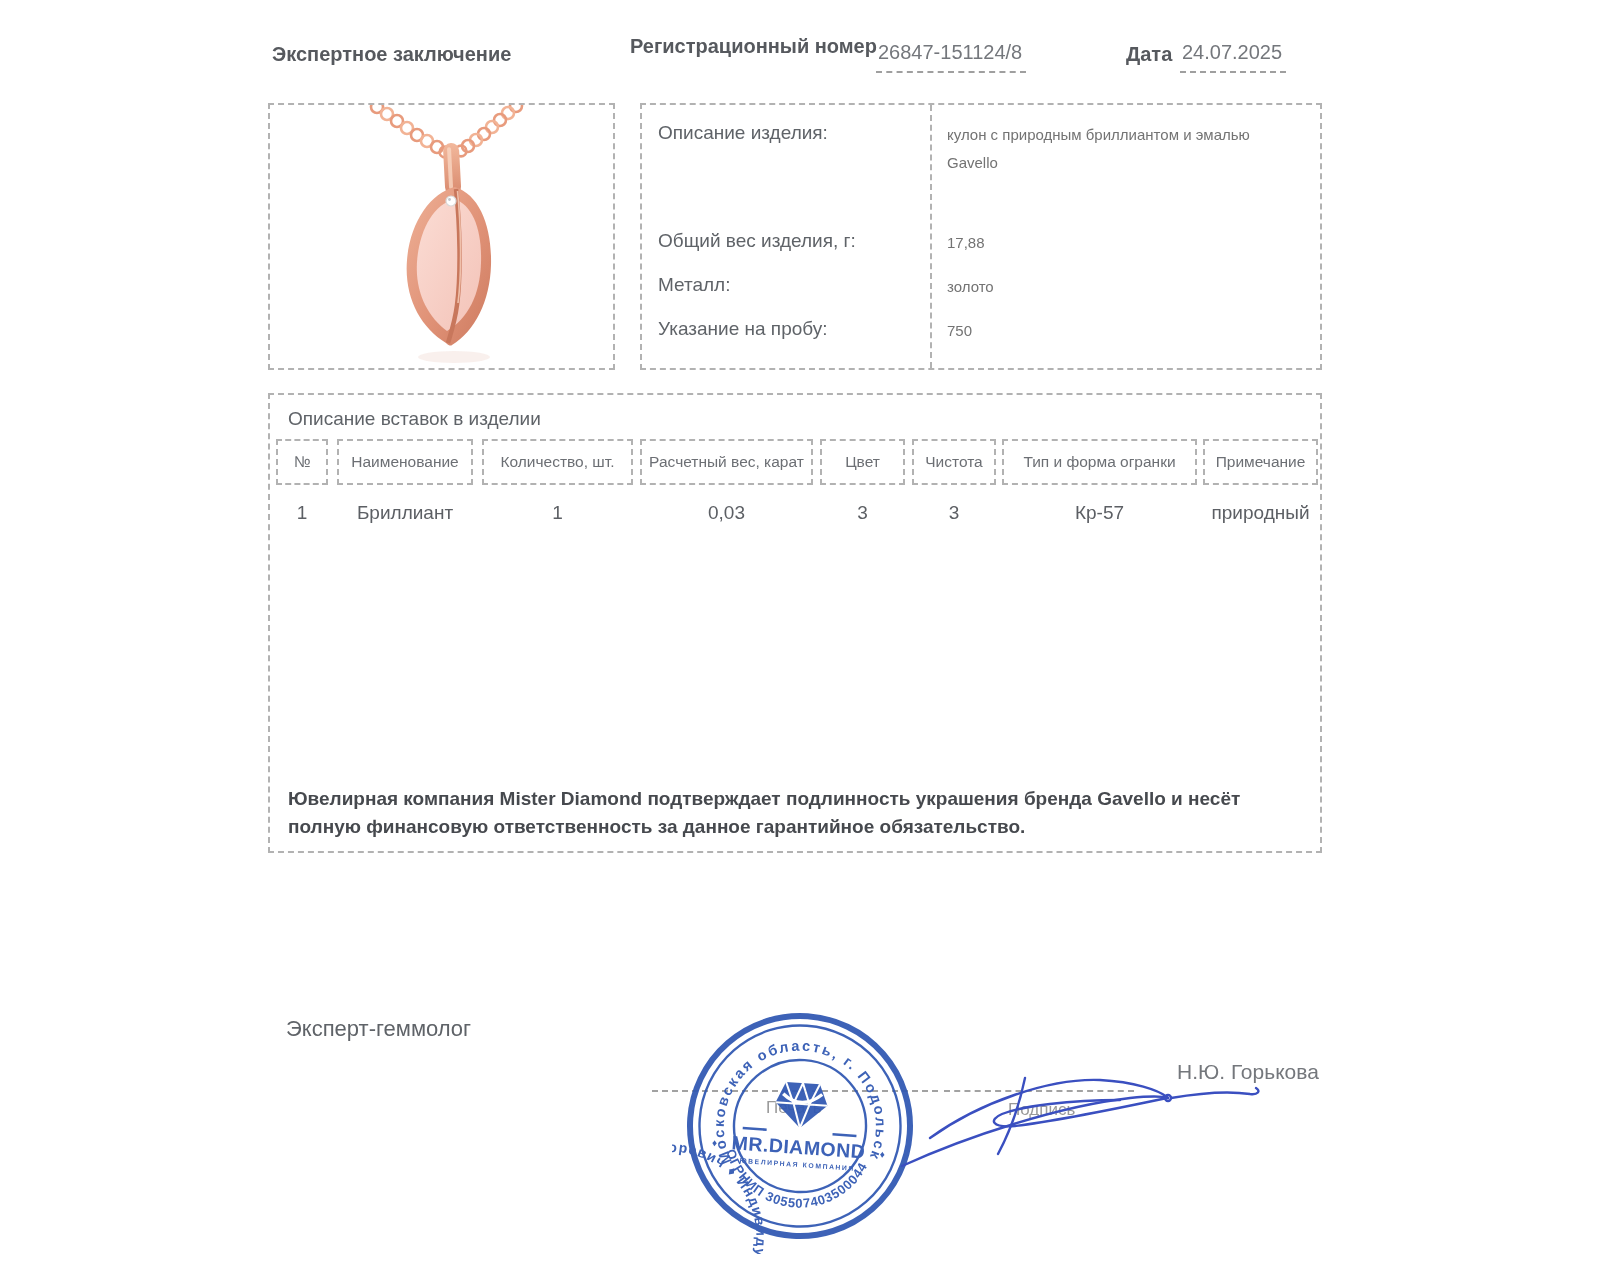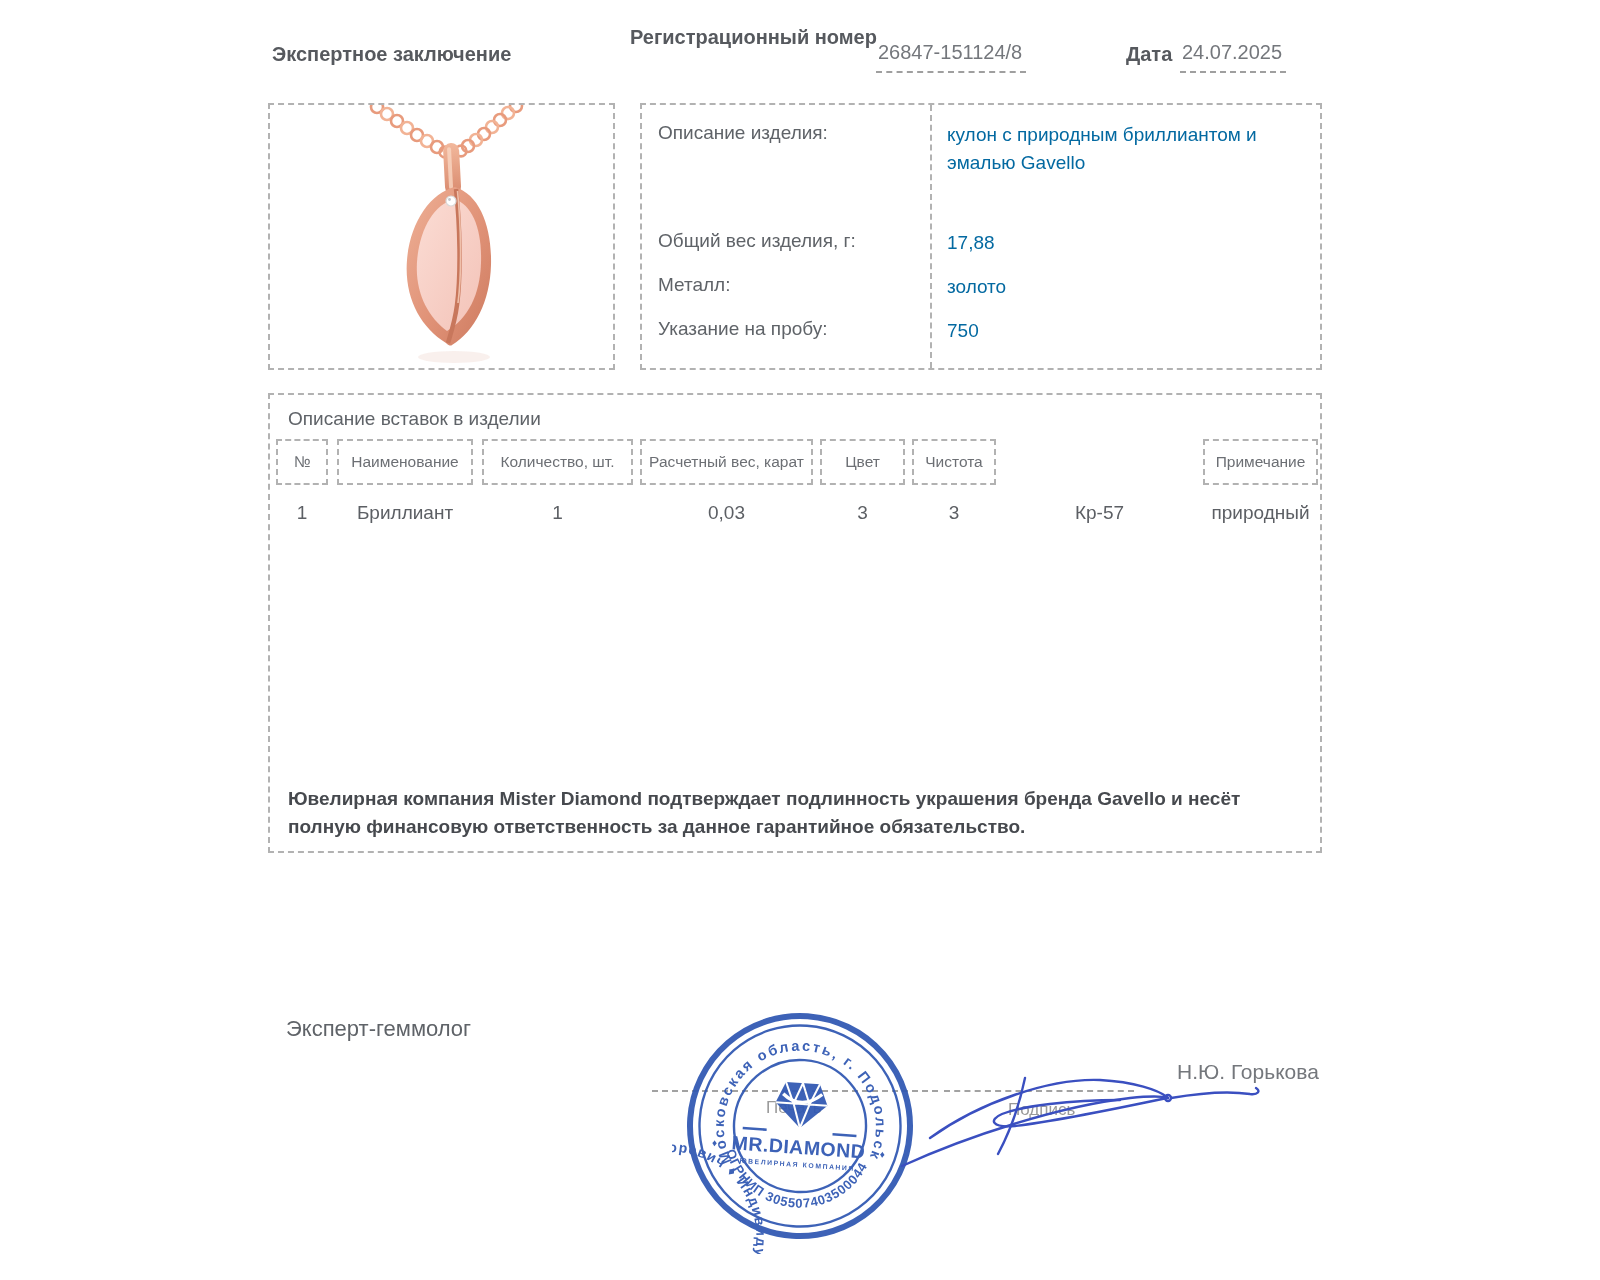--- a/index.html
+++ b/index.html
@@ -3,42 +3,42 @@
 <meta charset="utf-8">
 <style>
   html,body{margin:0;padding:0;background:#ffffff;}
   .page{position:relative;width:1600px;height:1280px;background:#fff;overflow:hidden;
         font-family:"Liberation Sans","DejaVu Sans",sans-serif;color:#5f6368;border-radius:25px;}
   .abs{position:absolute;}
   .dashedbox{position:absolute;border:2px dashed #b2b2b2;box-sizing:border-box;}
   .hdr-lbl{font-size:20px;font-weight:700;color:#56595e;white-space:nowrap;}
   .hdr-val{font-size:20px;color:#74777c;white-space:nowrap;border-bottom:2px dashed #9f9f9f;padding:0 4px 7px 2px;}
   .fld-lbl{font-size:19px;color:#5f6368;white-space:nowrap;}
-  .fld-val{font-size:19px;color:#0369a1;line-height:28px;}
+  .fld-val{font-size:15px;color:#737373;line-height:28px;}
   .vdash{position:absolute;border-left:2px dashed #b2b2b2;top:0;bottom:0;}
   .sec-title{font-size:19px;color:#5f6368;}
   .hcell{position:absolute;border:2px dashed #b2b2b2;box-sizing:border-box;height:46px;
          display:flex;align-items:center;justify-content:center;font-size:15.5px;color:#6c6f74;text-align:center;}
   .dcell{position:absolute;height:30px;display:flex;align-items:center;justify-content:center;
          font-size:19px;color:#5c5f64;text-align:center;}
   .statement{font-size:19px;font-weight:700;color:#46494e;line-height:28px;}
   .cmt{font-size:18px;color:#5f6368;line-height:28px;}
   .signline{position:absolute;border-bottom:2px dashed #a2a2a2;height:0;}
   .signlbl{position:absolute;font-size:17px;color:#9a9a9a;}
   .stamp{position:absolute;left:672px;top:998px;width:256px;height:256px;opacity:.93;z-index:3;}
   .signature{position:absolute;left:898px;top:1038px;width:380px;height:150px;z-index:4;}
   svg text{font-family:"Liberation Sans","DejaVu Sans",sans-serif;}
 </style>
 </head>
 <body>
 
 <div class="page">
 
   <div class="abs hdr-lbl" style="left:272px;top:43px;">Экспертное заключение</div>
-  <div class="abs hdr-lbl" style="left:630px;top:26px;">Регистрационный номер</div>
+  <div class="abs hdr-lbl" style="left:630px;top:35px;">Регистрационный номер</div>
   <div class="abs hdr-val" style="left:876px;top:41px;">26847-151124/8</div>
   <div class="abs hdr-lbl" style="left:1126px;top:43px;">Дата</div>
   <div class="abs hdr-val" style="left:1180px;top:41px;">24.07.2025</div>
 
   <div class="dashedbox" style="left:268px;top:103px;width:347px;height:267px;">
     <svg width="343" height="263" viewBox="0 0 343 263" aria-label="pendant photo">
       <defs>
         <linearGradient id="goldV" x1="0" y1="0" x2="0" y2="1">
           <stop offset="0" stop-color="#f2b89c"></stop>
             <stop offset="1" stop-color="#d98a6e"></stop>
@@ -111,20 +111,21 @@
 
   <div class="dashedbox" style="left:268px;top:393px;width:1054px;height:460px;">
     <div class="abs sec-title" style="left:18px;top:13px;">Описание вставок в изделии</div>
 
     <div class="hcell" style="left:6px;top:44px;width:52px;">№</div>
     <div class="hcell" style="left:67px;top:44px;width:136px;">Наименование</div>
     <div class="hcell" style="left:212px;top:44px;width:151px;">Количество, шт.</div>
     <div class="hcell" style="left:370px;top:44px;width:173px;">Расчетный вес, карат</div>
     <div class="hcell" style="left:550px;top:44px;width:85px;">Цвет</div>
     <div class="hcell" style="left:642px;top:44px;width:84px;">Чистота</div>
+    <div class="hcell" style="left:732px;top:44px;width:195px;">Тип и форма огранки</div>
     <div class="hcell" style="left:933px;top:44px;width:115px;">Примечание</div>
 
     <div>
       <div class="dcell" style="left:6px;top:103px;width:52px;">1</div>
       <div class="dcell" style="left:67px;top:103px;width:136px;">Бриллиант</div>
       <div class="dcell" style="left:212px;top:103px;width:151px;">1</div>
       <div class="dcell" style="left:370px;top:103px;width:173px;">0,03</div>
       <div class="dcell" style="left:550px;top:103px;width:85px;">3</div>
       <div class="dcell" style="left:642px;top:103px;width:84px;">3</div>
       <div class="dcell" style="left:732px;top:103px;width:195px;">Кр-57</div>

